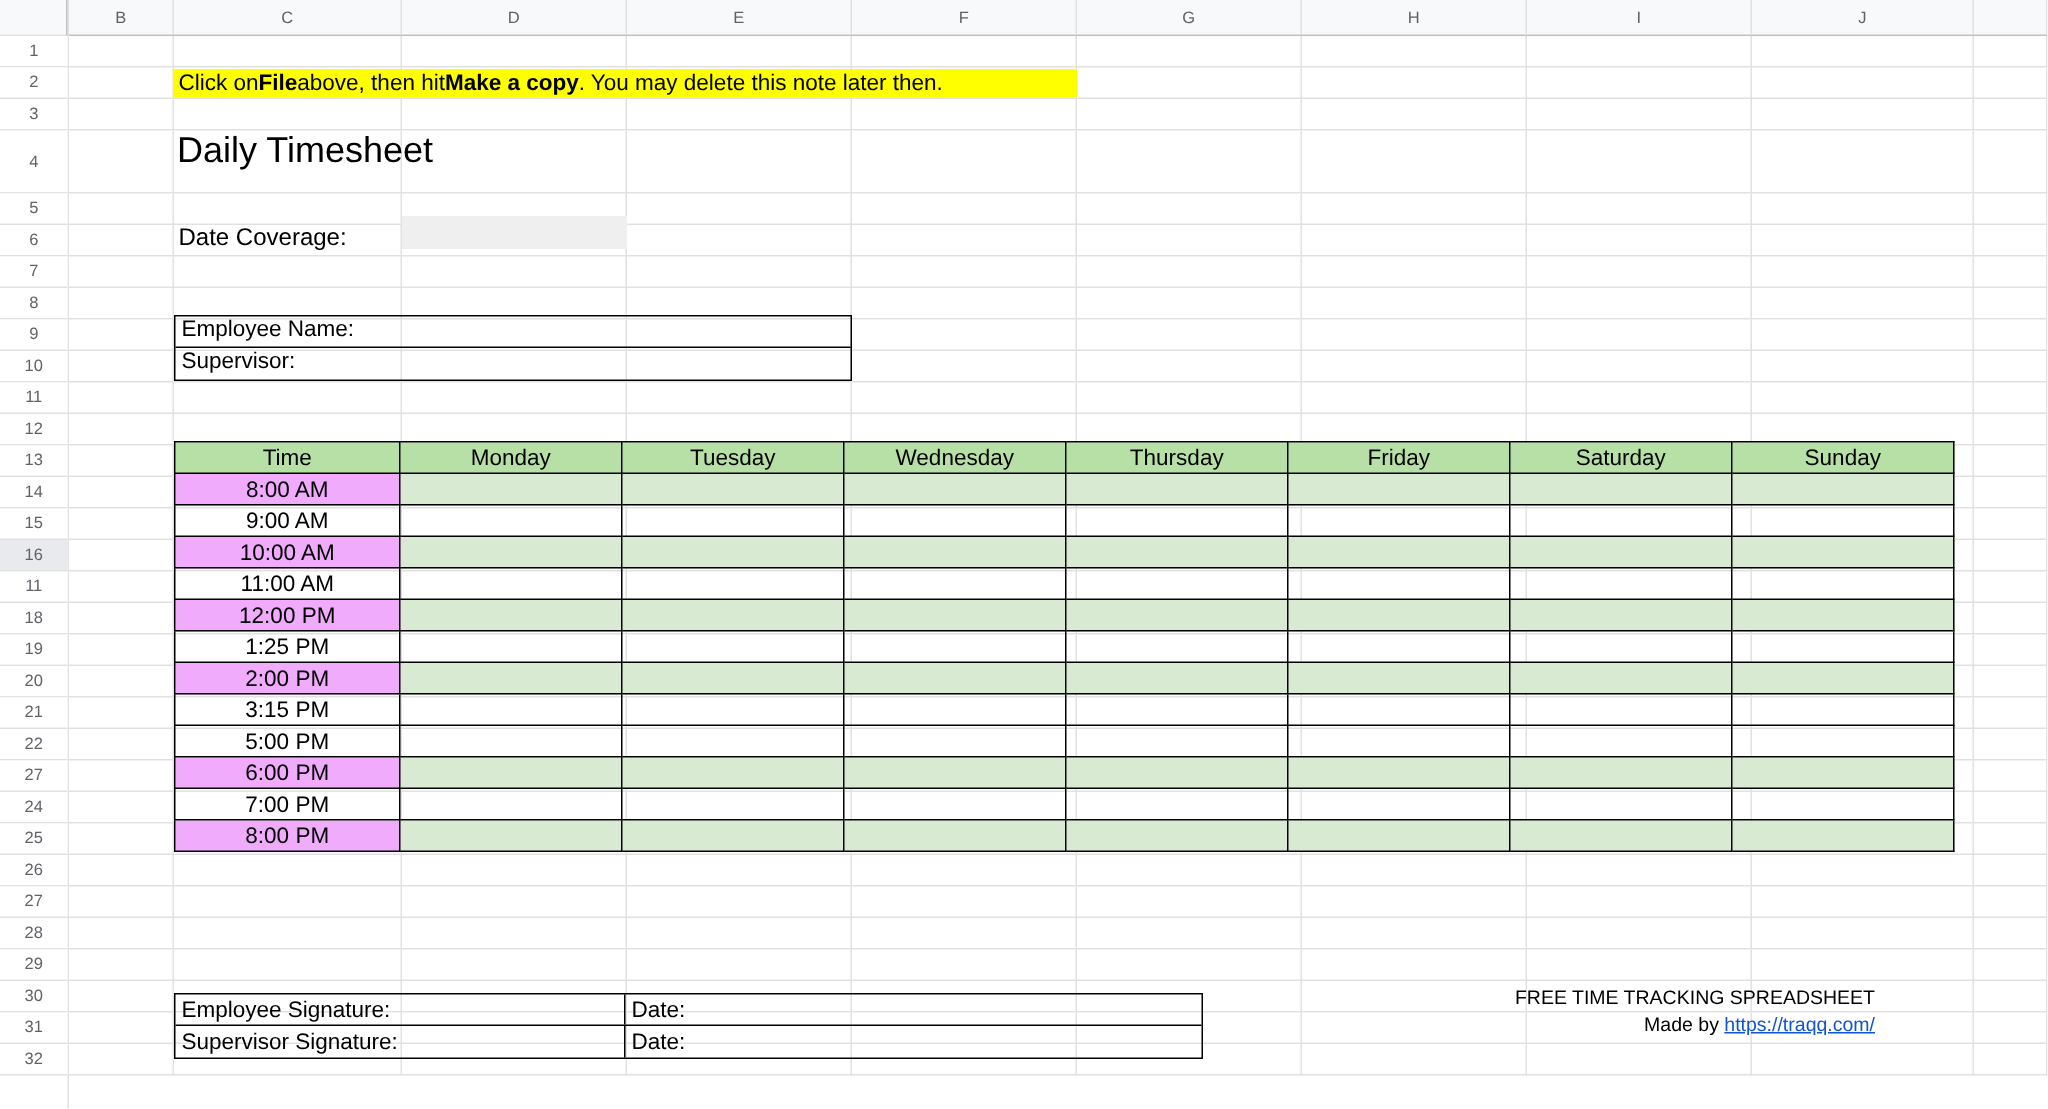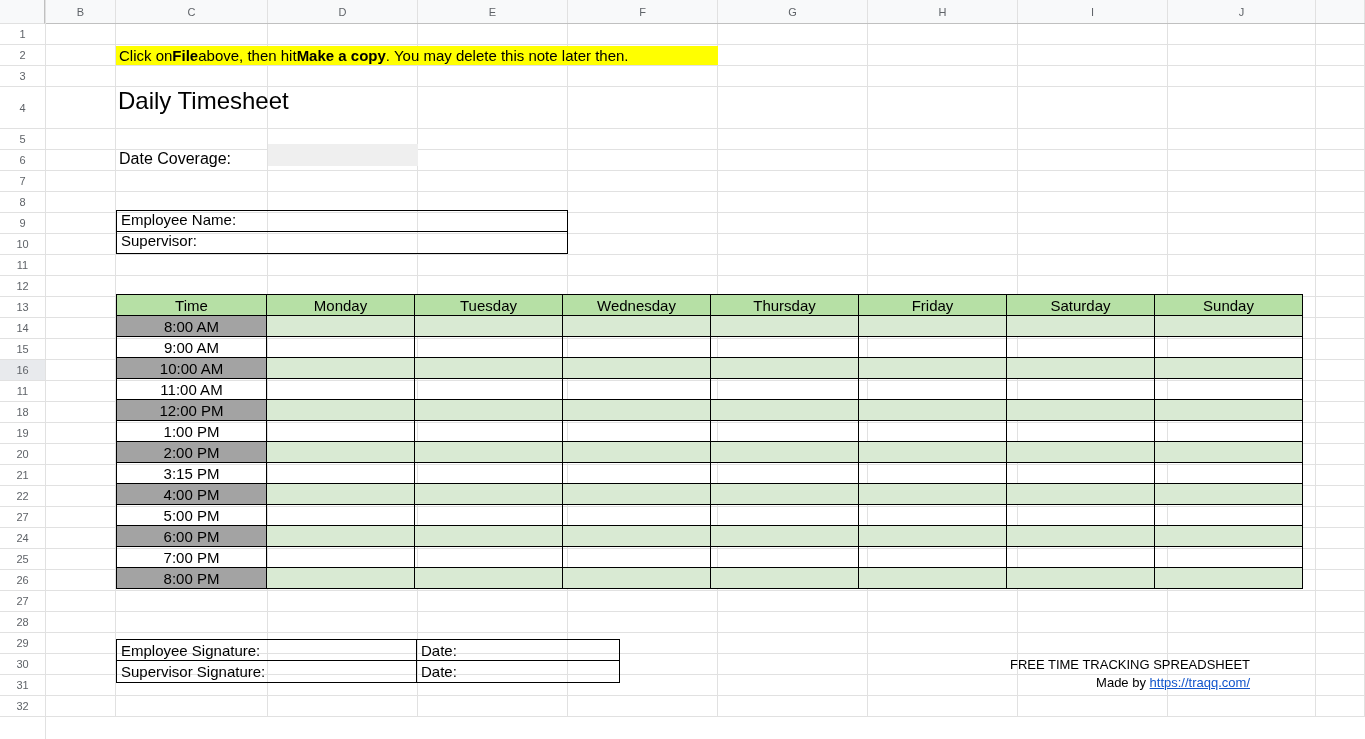--- a/index.html
+++ b/index.html
@@ -142,29 +142,29 @@
     height: 21px;
     text-align: center;
     font-size: 15px;
     padding: 0;
   }
   .timesheet th {
     background: #b6e0a5;
     font-weight: normal;
   }
   .timesheet tr.shaded td { background: #d9ead3; }
-  .timesheet tr.shaded td:first-child { background: #a3a3a3; margin-top: 40px; }
+  .timesheet tr.shaded td:first-child { background: #f0abfc; margin-top: 40px; }
   .timesheet td.time-col { width: 150px; }
   .timesheet td.day-col, .timesheet th.day-col { width: 148px; }
   .timesheet th.time-col { width: 150px; }
   .sig-box {
     position: absolute;
     left: 70px;
-    top: 615px;
-    width: 504px;
+    top: 638px;
+    width: 686px;
     border: 1px solid #000;
   }
   .sig-row {
     display: flex;
     height: 21px;
   }
   .sig-row:first-child { border-bottom: 1px solid #000; }
   .sig-cell-l {
     width: 300px;
     border-right: 1px solid #000;
@@ -705,51 +705,41 @@
               <td class="time-col">12:00 PM</td>
               <td class="day-col"></td>
               <td class="day-col"></td>
               <td class="day-col"></td>
               <td class="day-col"></td>
               <td class="day-col"></td>
               <td class="day-col"></td>
               <td class="day-col"></td>
             </tr>
             <tr>
-              <td class="time-col">1:00 PM</td>
+              <td class="time-col">1:25 PM</td>
               <td class="day-col"></td>
               <td class="day-col"></td>
               <td class="day-col"></td>
               <td class="day-col"></td>
               <td class="day-col"></td>
               <td class="day-col"></td>
               <td class="day-col"></td>
             </tr>
             <tr class="shaded">
               <td class="time-col">2:00 PM</td>
               <td class="day-col"></td>
               <td class="day-col"></td>
               <td class="day-col"></td>
               <td class="day-col"></td>
               <td class="day-col"></td>
               <td class="day-col"></td>
               <td class="day-col"></td>
             </tr>
             <tr>
               <td class="time-col">3:15 PM</td>
-              <td class="day-col"></td>
-              <td class="day-col"></td>
-              <td class="day-col"></td>
-              <td class="day-col"></td>
-              <td class="day-col"></td>
-              <td class="day-col"></td>
-              <td class="day-col"></td>
-            </tr>
-            <tr class="shaded">
-              <td class="time-col">4:00 PM</td>
               <td class="day-col"></td>
               <td class="day-col"></td>
               <td class="day-col"></td>
               <td class="day-col"></td>
               <td class="day-col"></td>
               <td class="day-col"></td>
               <td class="day-col"></td>
             </tr>
             <tr>
               <td class="time-col">5:00 PM</td>

